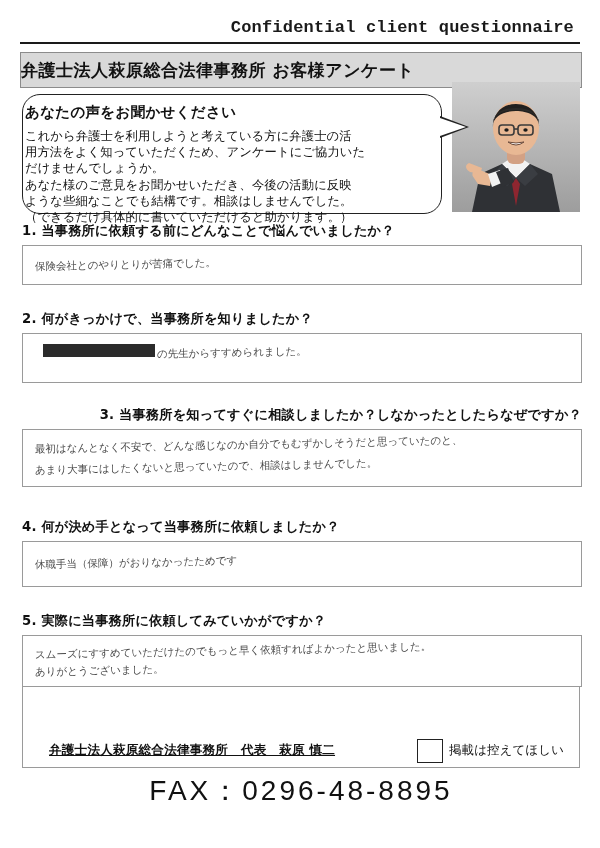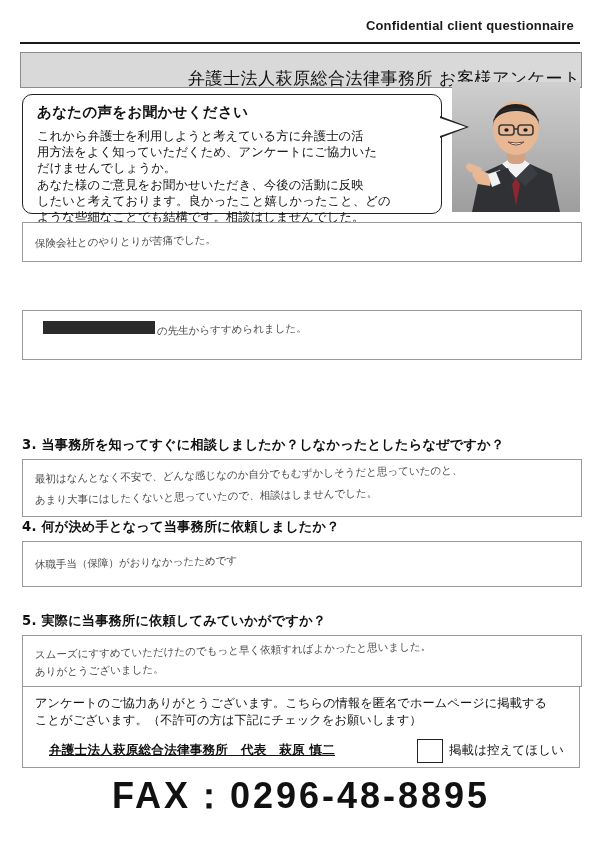--- a/index.html
+++ b/index.html
@@ -35,60 +35,59 @@
     left: 0;
     top: 24px;
     width: 560px;
     height: 2px;
     background: #1a1a1a;
   }
   .conf-text {
     position: absolute;
     right: 6px;
     top: 0px;
-    font-size: 13px;
+    font-size: 17px;
     font-weight: bold;
     letter-spacing: 0.2px;
     color: #1a1a1a;
-    font-family: Liberation Sans, sans-serif;
+    font-family: Liberation Mono, monospace;
   }
   
   .title-bar {
     position: absolute;
     left: 20px;
     top: 52px;
     width: 560px;
     height: 34px;
     background: #d9d9d9;
     border: 1px solid #8c8c8c;
   }
   .title-text {
     position: absolute;
     left: 0; top: 0;
     width: 560px;
     line-height: 34px;
-    text-align: right;
+    text-align: left;
     font-size: 17px;
-    font-weight: normal;
+    font-weight: bold;
     letter-spacing: 0.5px;
     color: #111;
-    margin-top: 8px;
   }
   
   .bubble {
     position: absolute;
     left: 22px;
     top: 94px;
     width: 420px;
     height: 120px;
     border: 1.5px solid #222;
-    border-radius: 10px;
+    border-radius: 18px;
     background: #fff;
     box-sizing: border-box;
-    padding: 8px 10px 6px 12px;
+    padding: 8px 10px 6px 0;
   }
   .bubble-tail {
     position: absolute;
     left: 440px;
     top: 118px;
     width: 0; height: 0;
     border-top: 9px solid transparent;
     border-bottom: 9px solid transparent;
     border-left: 26px solid #fff;
     z-index: 3;
@@ -206,22 +205,22 @@
     top: 3px;
     font-size: 12.4px;
     letter-spacing: 0.2px;
   }
   .fax {
     position: absolute;
     left: 22px;
     top: 772px;
     width: 558px;
     text-align: center;
-    font-size: 36px;
-    font-weight: bold;
+    font-size: 28px;
+    font-weight: normal;
     letter-spacing: 3px;
     font-family: "Liberation Sans", sans-serif;
     color: #111;
   }
 </style>
 </head>
 <body>
 
 <div class="page">
 
@@ -236,21 +235,20 @@
 
   <div class="bubble-tail-border"></div>
   <div class="bubble-tail"></div>
   <div class="bubble">
     <div class="bubble-heading">あなたの声をお聞かせください</div>
     <div class="bubble-body">
       <p>これから弁護士を利用しようと考えている方に弁護士の活</p>
       <p>用方法をよく知っていただくため、アンケートにご協力いた</p>
       <p>だけませんでしょうか。</p>
       <p>あなた様のご意見をお聞かせいただき、今後の活動に反映</p>
-      <p>したいと考えております。良かったこと嬉しかったこと、どの</p>
       <p>ような些細なことでも結構です。相談はしませんでした。</p>
       <p>（できるだけ具体的に書いていただけると助かります。）</p>
     </div>
   </div>
 
   <div class="photo">
     <svg width="128" height="130" viewBox="0 0 128 130" xmlns="http://www.w3.org/2000/svg">
       <defs>
         <linearGradient id="bgg" x1="0" y1="0" x2="0" y2="1">
           <stop offset="0%" stop-color="#cfcfcf"></stop>
@@ -286,33 +284,35 @@
 
       <path d="M22 96 C18 92 22 86 28 88 L40 93 L38 104 L26 102 Z" fill="#e8b894"></path>
       <path d="M18 90 C14 88 12 83 17 81 L30 86 L28 92 Z" fill="#e8b894"></path>
 
       <path d="M36 92 L48 88 L52 100 L40 105 Z" fill="#f2f2f2"></path>
       <path d="M44 90 L56 86 L62 100 L50 105 Z" fill="#2f3135"></path>
     </svg>
   </div>
 
   <div class="q" style="top:222px;">
+    <div class="q-label">1. 当事務所に依頼する前にどんなことで悩んでいましたか？</div>
     <div class="answer-box" style="height:40px;">
       <span class="hand" style="left:12px; top:12px;">保険会社とのやりとりが苦痛でした。</span>
     </div>
   </div>
 
   <div class="q" style="top:310px;">
+    <div class="q-label">2. 何がきっかけで、当事務所を知りましたか？</div>
     <div class="answer-box" style="height:50px;">
       <span class="redact" style="left:20px; top:10px; width:112px; height:13px;"></span>
       <span class="hand" style="left:134px; top:12px;">の先生からすすめられました。</span>
     </div>
   </div>
 
-  <div class="q" style="top:436px;">
+  <div class="q" style="top:406px;text-align:right;">
     <div class="q-label">3. 当事務所を知ってすぐに相談しましたか？しなかったとしたらなぜですか？</div>
     <div class="answer-box" style="height:58px;">
       <span class="hand" style="left:12px; top:8px;">最初はなんとなく不安で、どんな感じなのか自分でもむずかしそうだと思っていたのと、</span>
       <span class="hand" style="left:12px; top:30px;">あまり大事にはしたくないと思っていたので、相談はしませんでした。</span>
     </div>
   </div>
 
   <div class="q" style="top:518px;">
     <div class="q-label">4. 何が決め手となって当事務所に依頼しましたか？</div>
     <div class="answer-box" style="height:46px;">
@@ -322,24 +322,20 @@
 
   <div class="q" style="top:612px;">
     <div class="q-label">5. 実際に当事務所に依頼してみていかがですか？</div>
     <div class="answer-box" style="height:52px;">
       <span class="hand" style="left:12px; top:8px;">スムーズにすすめていただけたのでもっと早く依頼すればよかったと思いました。</span>
       <span class="hand" style="left:12px; top:28px;">ありがとうございました。</span>
     </div>
   </div>
 
   <div class="footer-box">
-    <div class="footer-note">
-      <div>アンケートのご協力ありがとうございます。こちらの情報を匿名でホームページに掲載する</div>
-      <div>ことがございます。（不許可の方は下記にチェックをお願いします）</div>
-    </div>
     <div class="footer-row">
       <div class="firm-name">弁護士法人萩原総合法律事務所　代表　萩原 慎二</div>
       <div class="checkbox"></div>
       <div class="check-label">掲載は控えてほしい</div>
     </div>
   </div>
 
   <div class="fax">FAX：0296-48-8895</div>
 
 </div>

